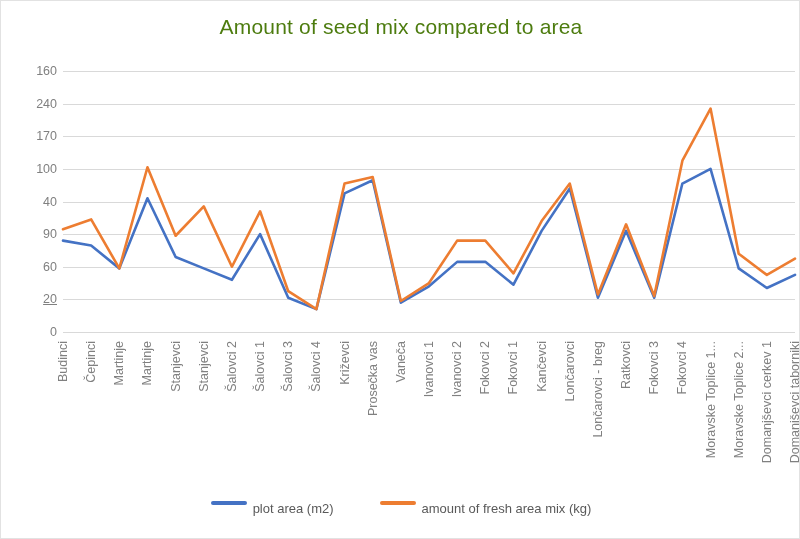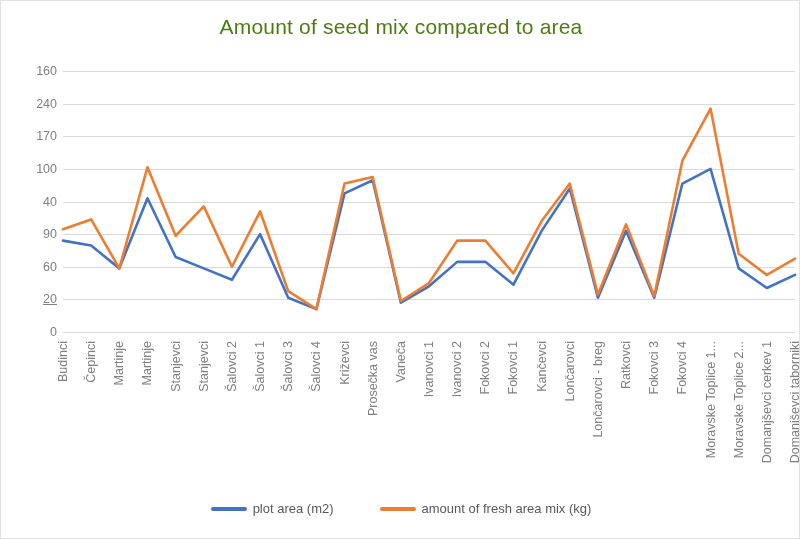--- a/index.html
+++ b/index.html
@@ -106,21 +106,21 @@
     left: 0;
     top: 500px;
     width: 800px;
     display: flex;
     justify-content: center;
     align-items: center;
     gap: 46px;
   }
   .legend-item {
     display: flex;
-    align-items: center;
+    align-items: flex-start;
     gap: 6px;
   }
   .legend-swatch {
     width: 36px;
     height: 4px;
     border-radius: 2px;
   }
   .legend-label {
     font-size: 13px;
     color: #595959;

